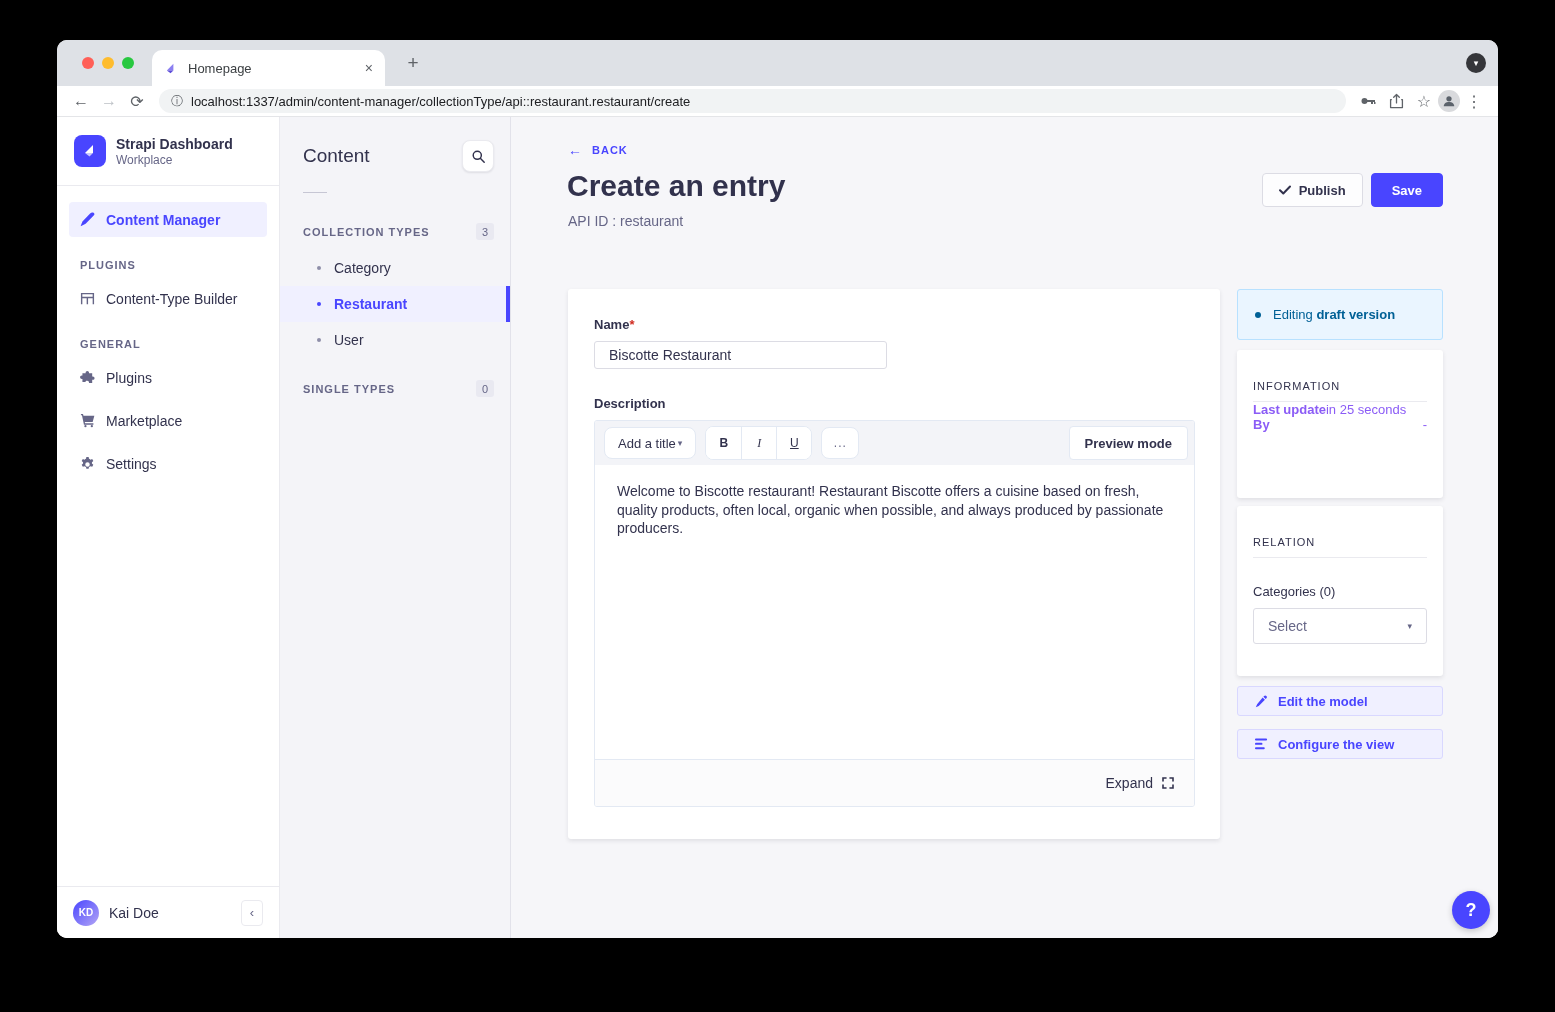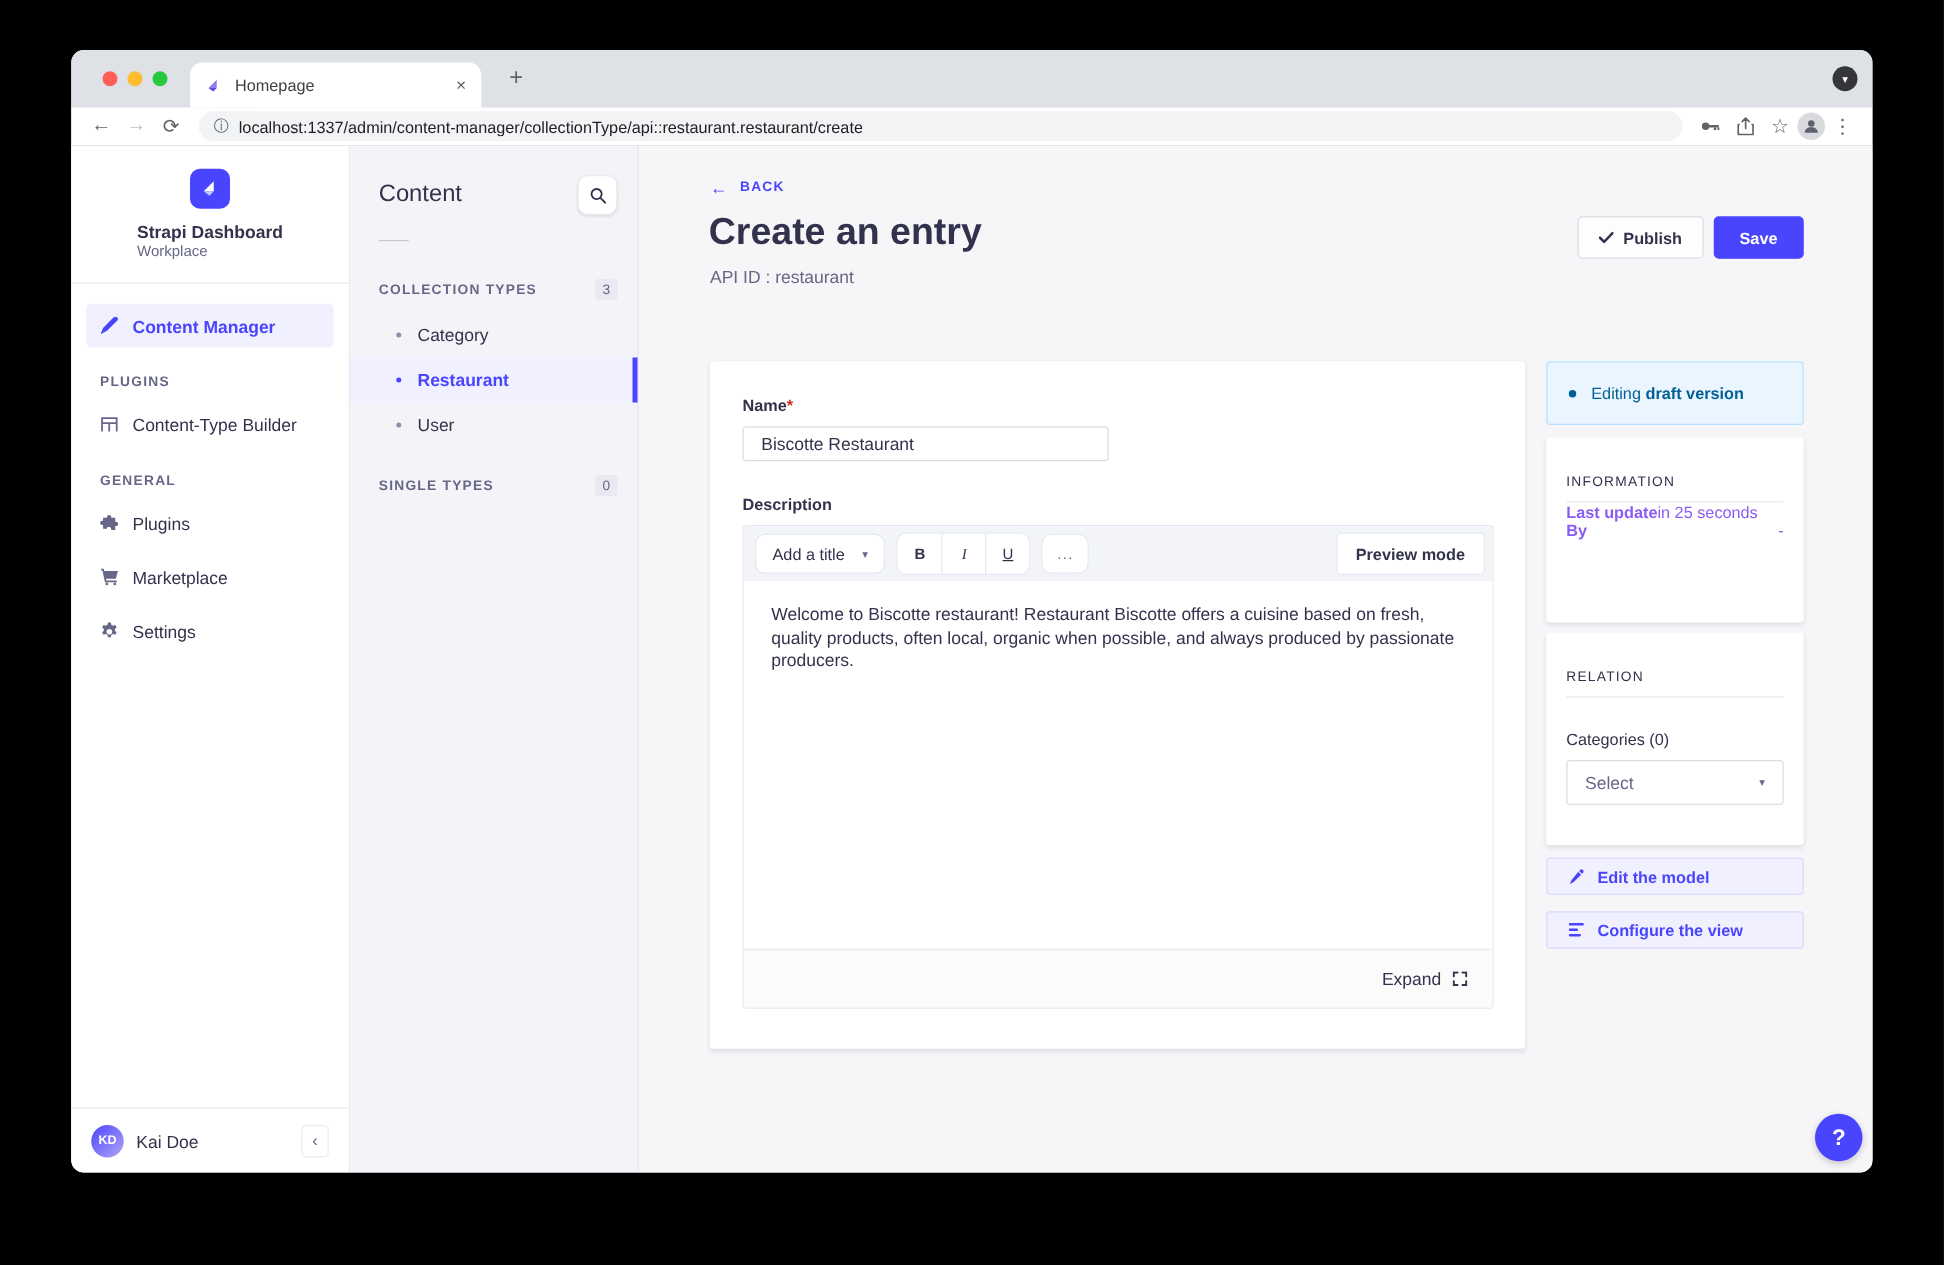--- a/index.html
+++ b/index.html
@@ -23,21 +23,21 @@
   .urlbar { flex:1; height:24px; background:#f1f3f4; border-radius:12px; margin:0 8px; display:flex; align-items:center; padding:0 12px; gap:8px; }
   .url-info { color:#5f6368; font-size:12px; }
   .url-text { font-size:13px; color:#202124; white-space:nowrap; overflow:hidden; }
   .avatar-chrome { width:22px; height:22px; border-radius:50%; background:#d9dadd; display:flex; align-items:center; justify-content:center; }
 
   
   .app { flex:1; display:flex; min-height:0; background:#f6f6f9; }
 
   
   .sidebar { width:223px; background:#fff; border-right:1px solid #eaeaef; display:flex; flex-direction:column; flex:none; }
-  .brand { display:flex; align-items:center; gap:10px; padding:18px 17px; border-bottom:1px solid #eaeaef;flex-direction:column; }
+  .brand { display:flex; align-items:center; gap:10px; padding:18px 17px; border-bottom:1px solid #eaeaef; }
   .logo { width:32px; height:32px; border-radius:8px; background:#4945ff; display:flex; align-items:center; justify-content:center; flex:none; }
   .brand-title { font-size:14px; font-weight:bold; color:#32324d; }
   .brand-sub { font-size:12px; color:#666687; margin-top:1px; }
   .side-nav { padding:16px 12px 0; }
   .side-item { height:35px; display:flex; align-items:center; gap:11px; padding:0 11px; border-radius:4px; font-size:14px; color:#32324d; margin-bottom:8px; cursor:pointer; }
   .side-item .ic { color:#666687; display:flex; }
   .side-item.active { background:#f0f0ff; color:#4945ff; font-weight:bold; }
   .side-item.active .ic { color:#4945ff; }
   .side-head { font-size:11px; font-weight:bold; color:#666687; letter-spacing:1px; margin:22px 11px 10px; }
   .side-footer { margin-top:auto; border-top:1px solid #eaeaef; height:52px; display:flex; align-items:center; padding:0 16px; gap:10px; }
@@ -72,21 +72,21 @@
   .btn-save { background:#4945ff; border:1px solid #4945ff; color:#fff; padding:0 20px; }
 
   .content-row { position:absolute; left:57px; top:172px; display:flex; gap:17px; }
   .form-card { width:652px; height:550px; background:#fff; border-radius:3px; box-shadow:0 2px 4px rgba(33,33,52,.1); padding:28px 26px; }
   .field-label { font-size:13px; font-weight:bold; color:#32324d; }
   .req { color:#d02b20; }
   .text-input { display:block; width:293px; height:28px; margin-top:9px; border:1px solid #dcdce4; border-radius:3px; padding:0 14px; font-size:14px; color:#32324d; background:#fff; font-family:"Liberation Sans",sans-serif; }
   .desc-label { margin-top:27px; }
   .editor { margin-top:9px; border:1px solid #e3e9f3; border-radius:3px; overflow:hidden; width:601px; }
   .ed-toolbar { height:44px; background:#f3f4f8; display:flex; align-items:center; padding:0 6px 0 9px; gap:9px; }
-  .ed-select { height:32px; background:#fff; border:1px solid #e3e9f3; border-radius:8px; display:flex; align-items:center; gap:14px; padding:0 13px; font-size:13px; color:#32324d; cursor:pointer; }
+  .ed-select { height:32px; background:#fff; border:1px solid #e3e9f3; border-radius:8px; display:flex; align-items:center; gap:2px; padding:0 13px; font-size:13px; color:#32324d; cursor:pointer; }
   .caret { font-size:9px; color:#666687; }
   .ed-group { display:flex; background:#fff; border:1px solid #e3e9f3; border-radius:8px; overflow:hidden; }
   .ed-btn { width:35px; height:32px; display:flex; align-items:center; justify-content:center; font-size:12px; color:#32324d; cursor:pointer; background:#fff; }
   .ed-group .ed-btn + .ed-btn { border-left:1px solid #e3e9f3; }
   .ed-btn.b { font-weight:bold; }
   .ed-btn.i { font-style:italic; font-family:"Liberation Serif",serif; }
   .ed-btn.u { text-decoration:underline; }
   .ed-more { width:38px; height:32px; background:#fff; border:1px solid #e3e9f3; border-radius:8px; display:flex; align-items:center; justify-content:center; color:#666687; font-size:12px; letter-spacing:1px; cursor:pointer; }
   .ed-preview { margin-left:auto; height:34px; background:#fff; border:1px solid #e3e9f3; border-radius:4px; padding:0 15px; font-size:13px; font-weight:bold; color:#32324d; display:flex; align-items:center; cursor:pointer; }
   .ed-content { height:294px; background:#fff; padding:17px 22px; font-size:14px; color:#32324d; line-height:1.33; cursor:text; }

